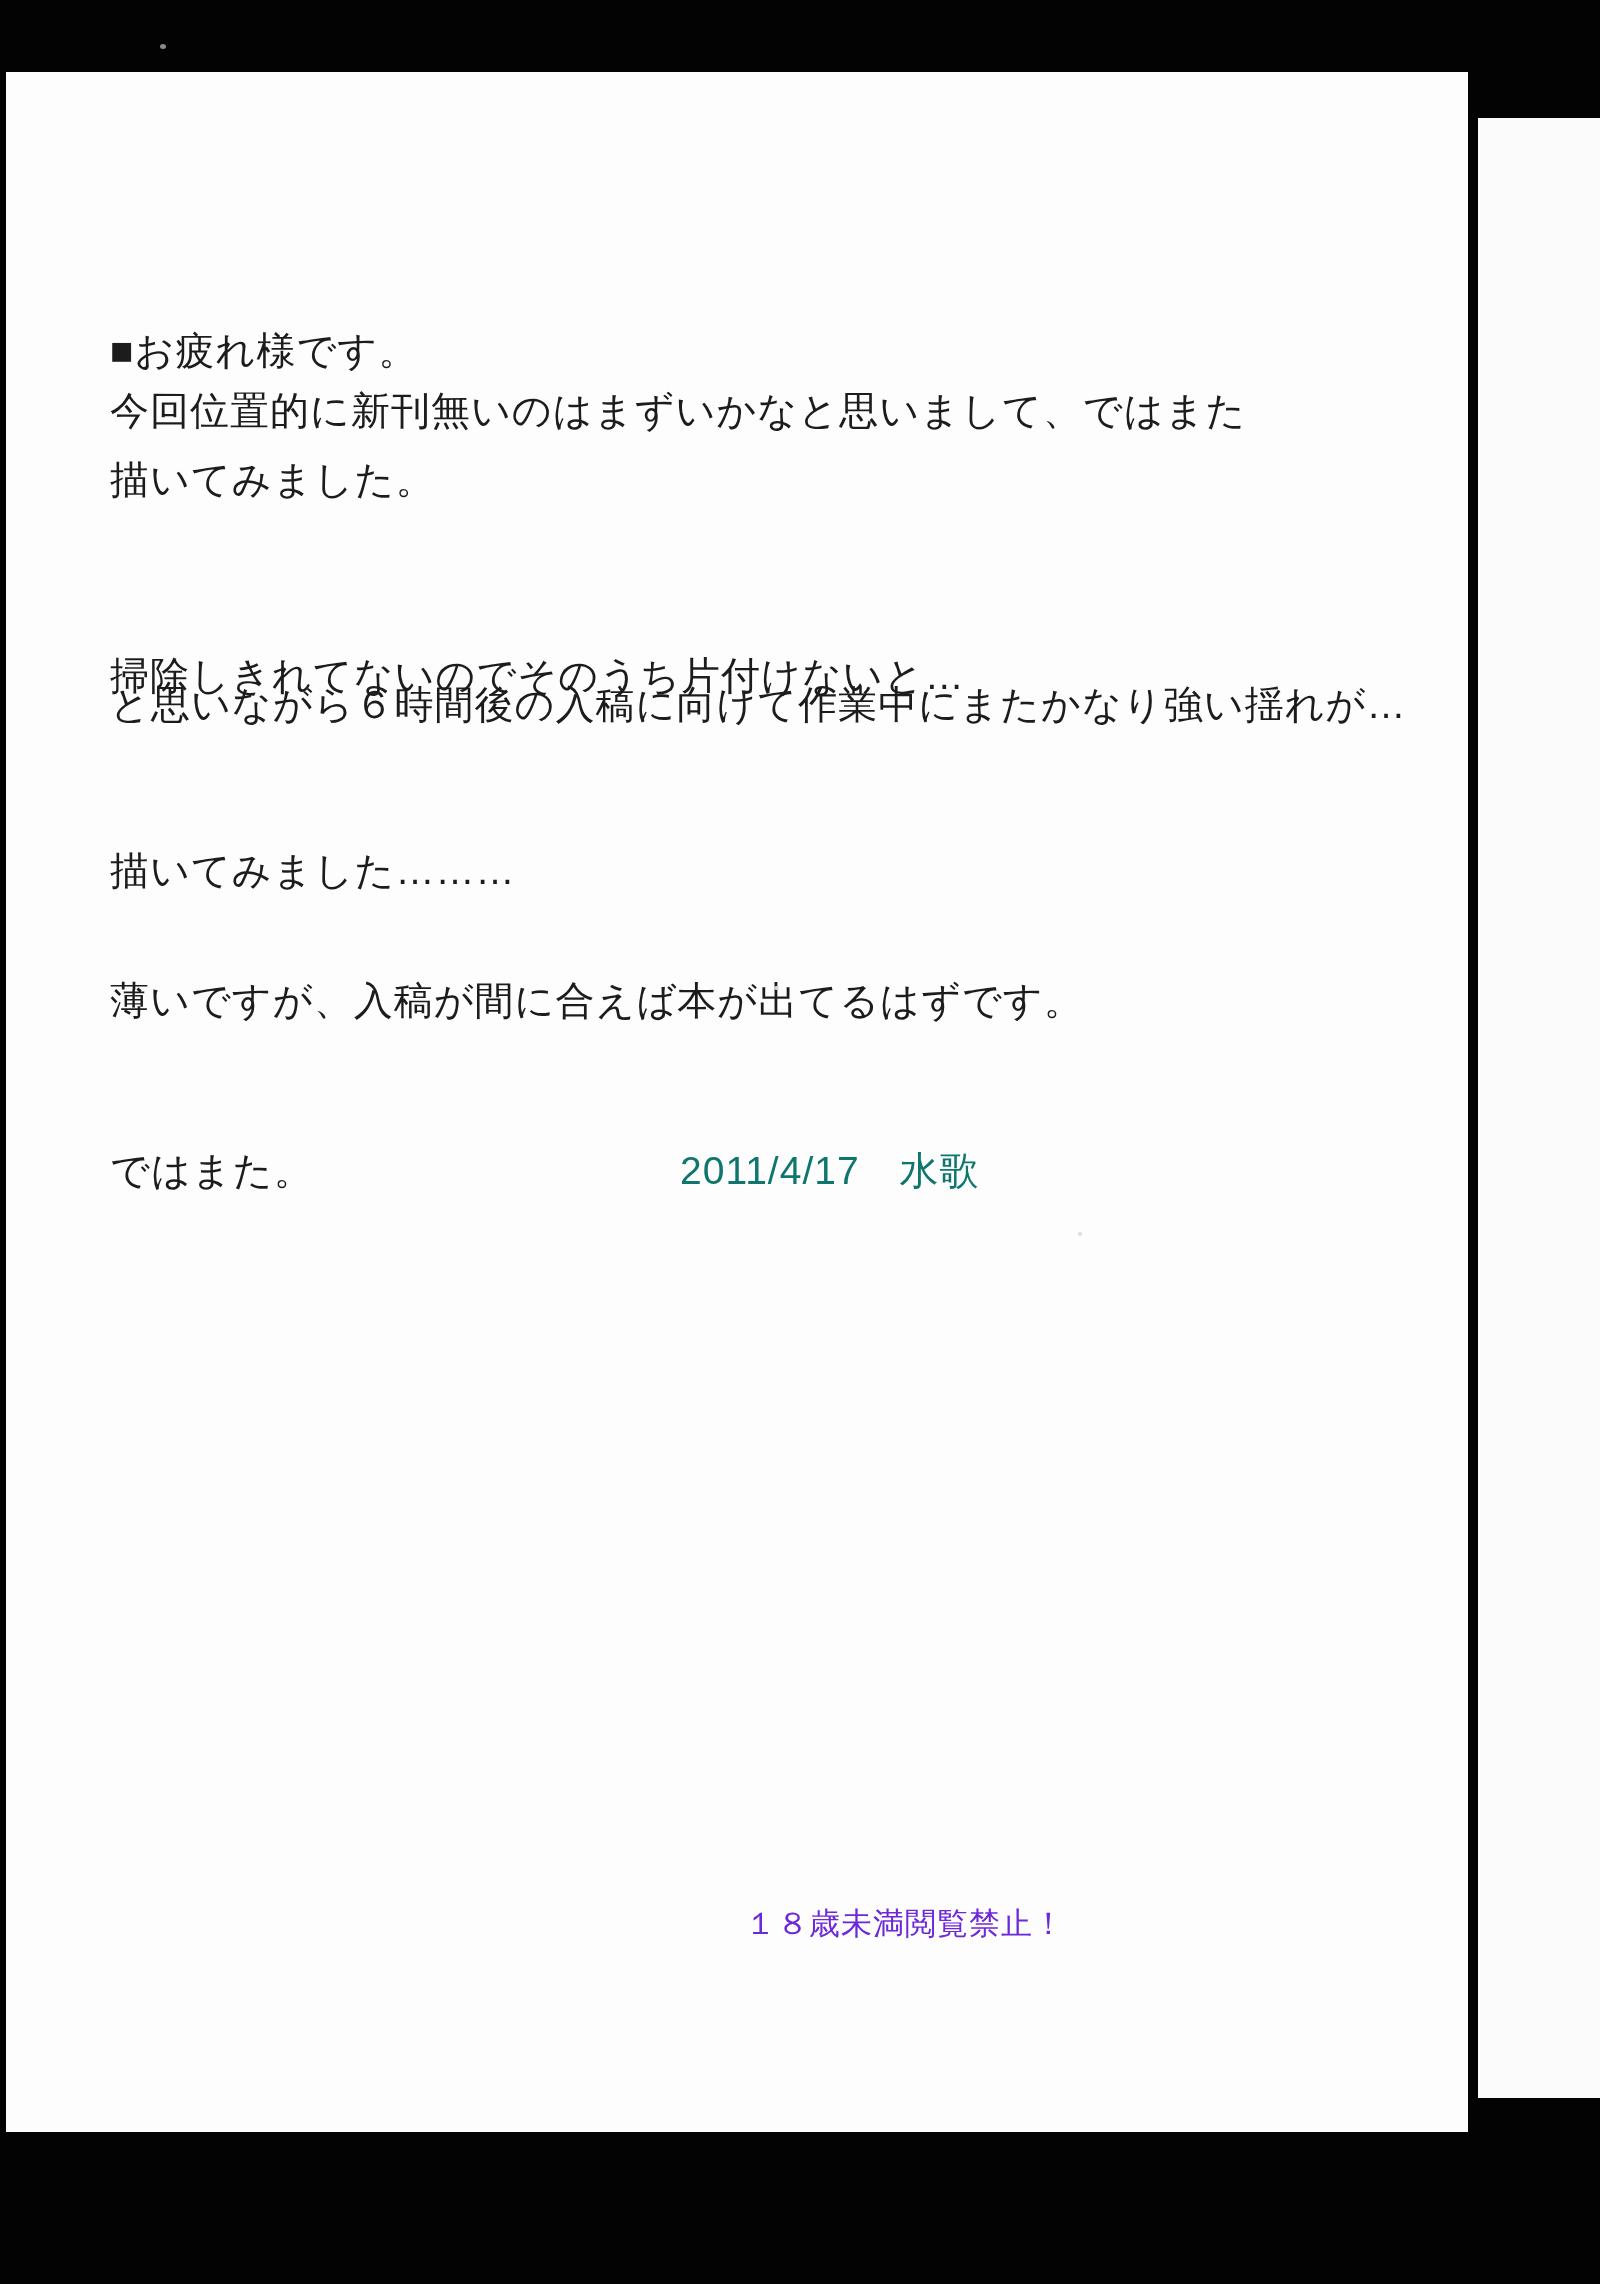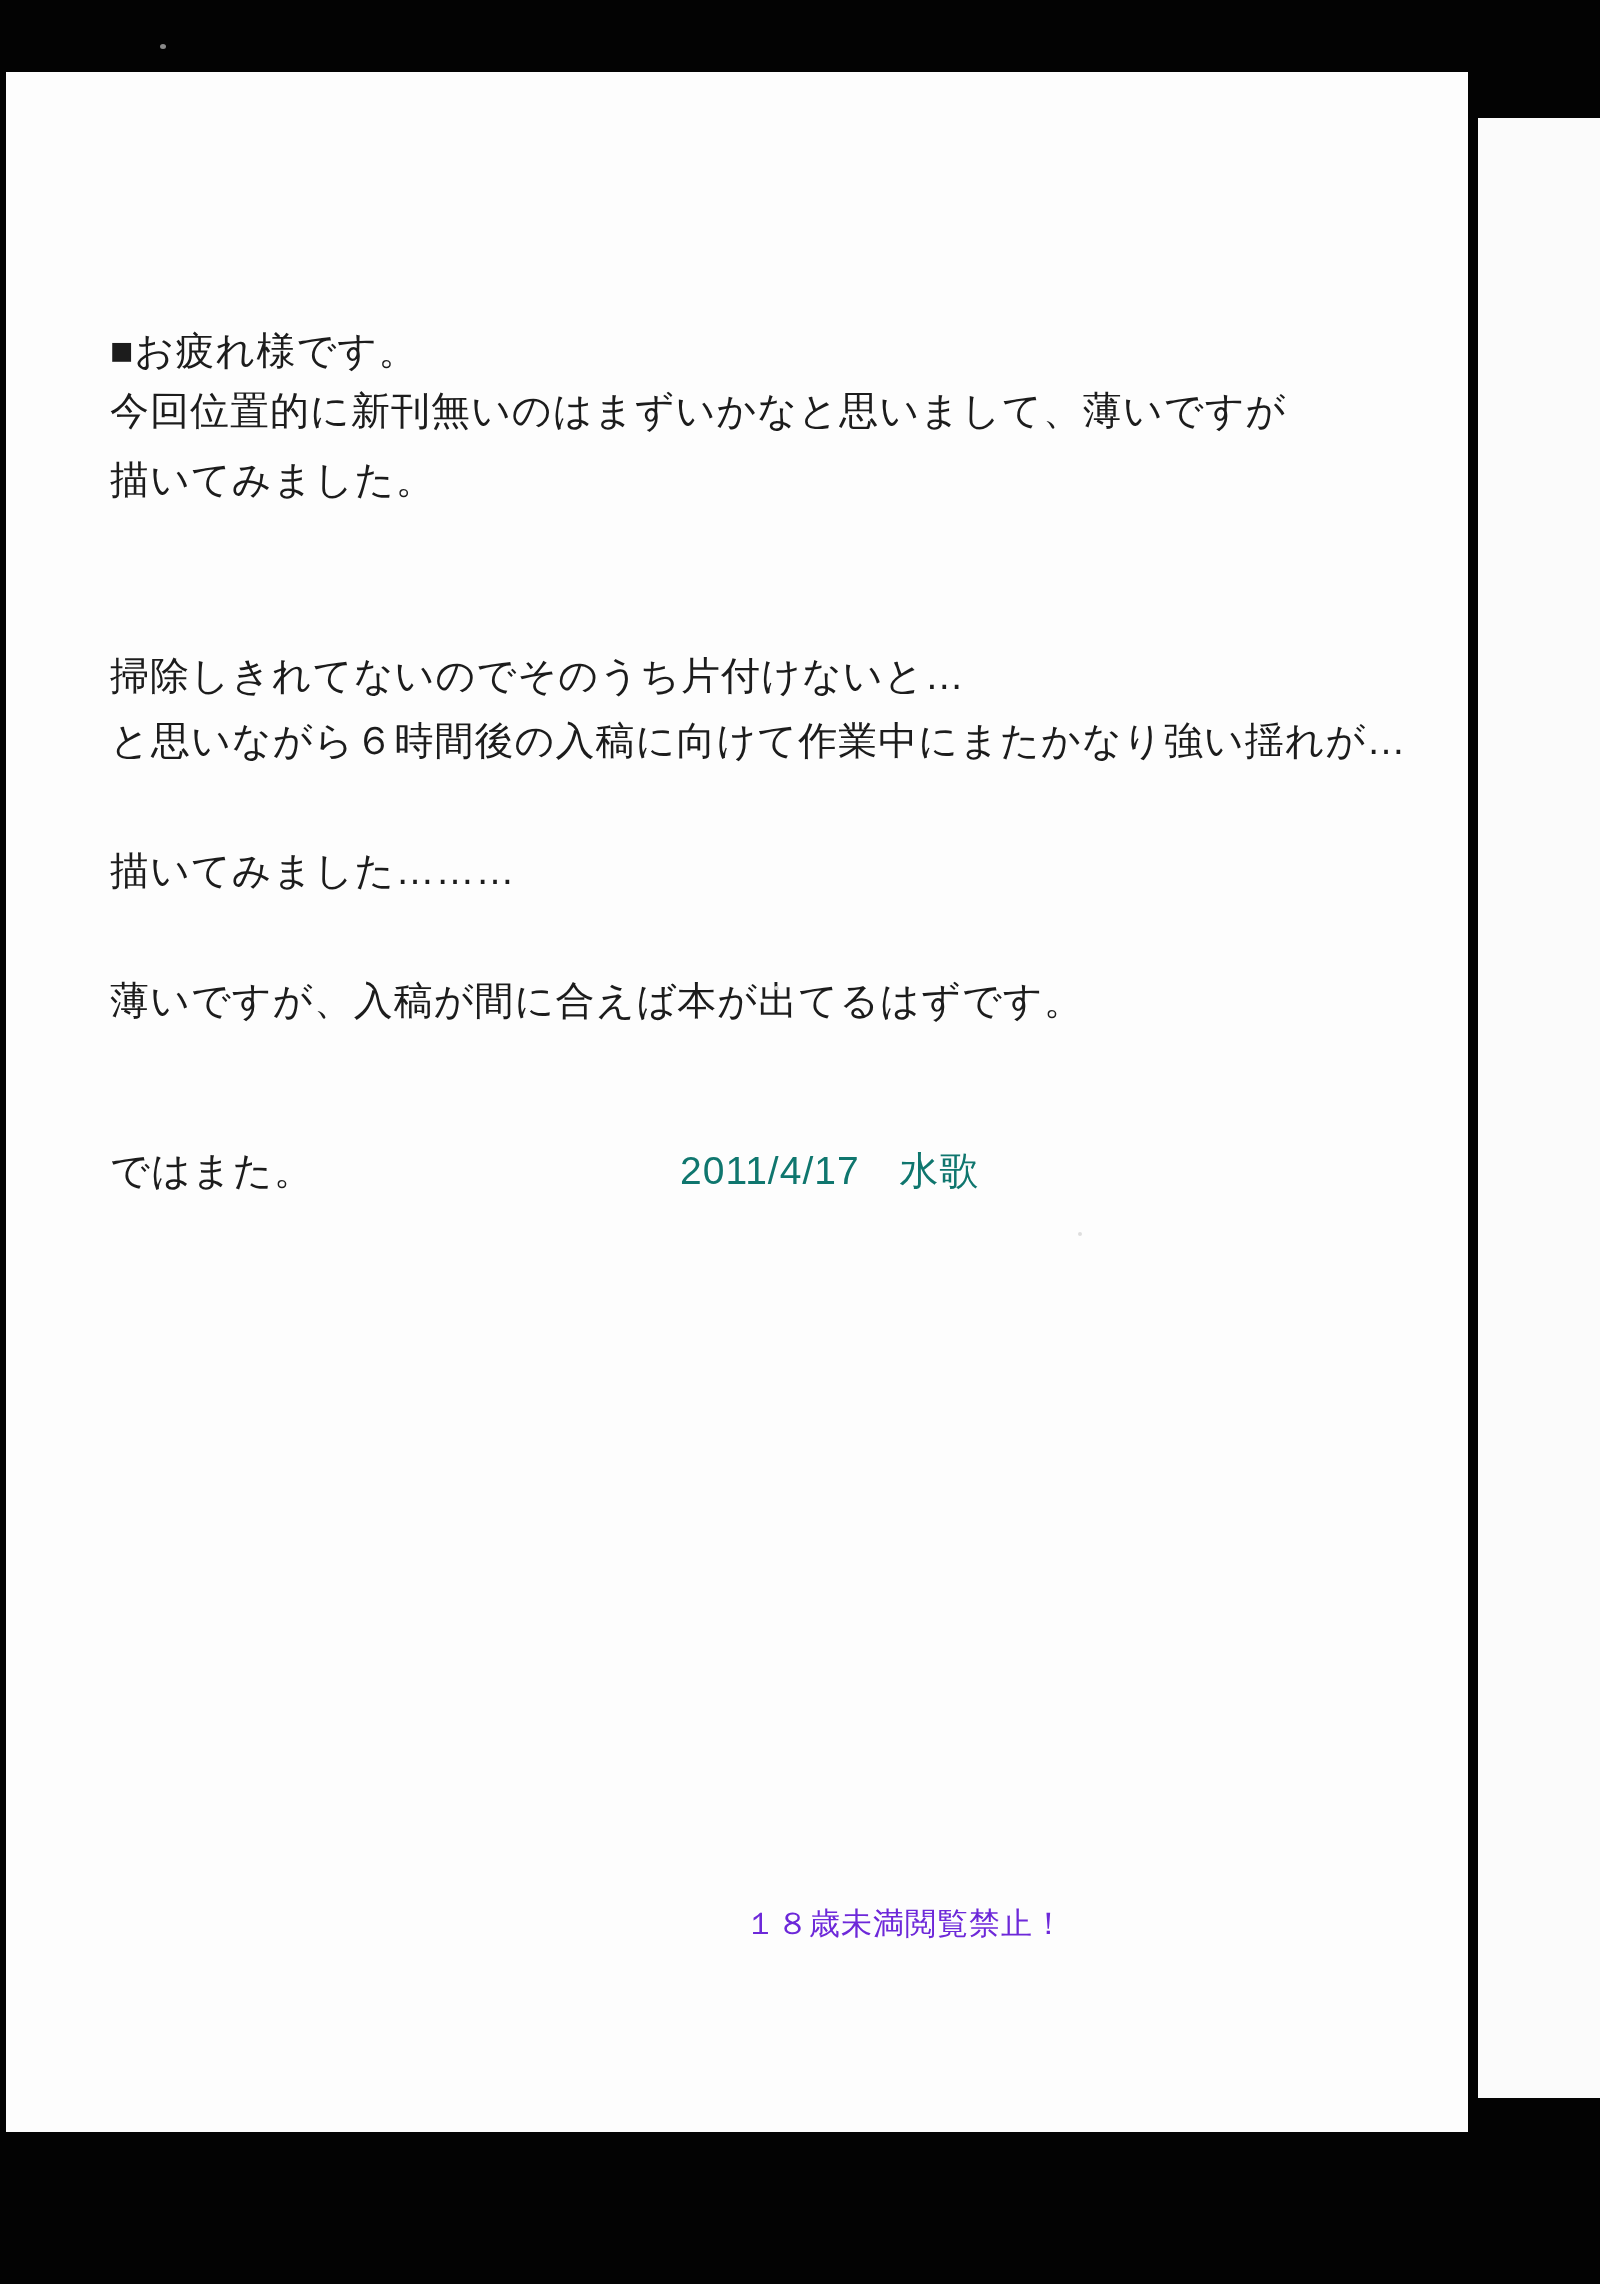--- a/index.html
+++ b/index.html
@@ -85,28 +85,28 @@
 </style>
 </head>
 <body>
 
 <div class="screen">
 
   <div class="main-page">
 
     <div class="line" style="top:256px">■お疲れ様です。</div>
 
-    <div class="line" style="top:316px">今回位置的に新刊無いのはまずいかなと思いまして、薄いですが</div>
+    <div class="line" style="top:316px">今回位置的に新刊無いのはまずいかなと思いまして、ではまた</div>
 
     <div class="line" style="top:385px">描いてみました。</div>
 
 
     <div class="line" style="top:581px">掃除しきれてないのでそのうち片付けないと…</div>
 
-    <div class="line" style="top:646px">と思いながら６時間後の入稿に向けて作業中にまたかなり強い揺れが…</div>
+    <div class="line" style="top:610px">と思いながら６時間後の入稿に向けて作業中にまたかなり強い揺れが…</div>
 
     <div class="line" style="top:776px">描いてみました………</div>
 
     <div class="line" style="top:906px">薄いですが、入稿が間に合えば本が出てるはずです。</div>
 
     <div class="line" style="top:1076px">ではまた。</div>
 
     <div class="date-line" style="top:1076px">2011/4/17　水歌</div>
 
     <div class="age-notice">１８歳未満閲覧禁止！</div>

